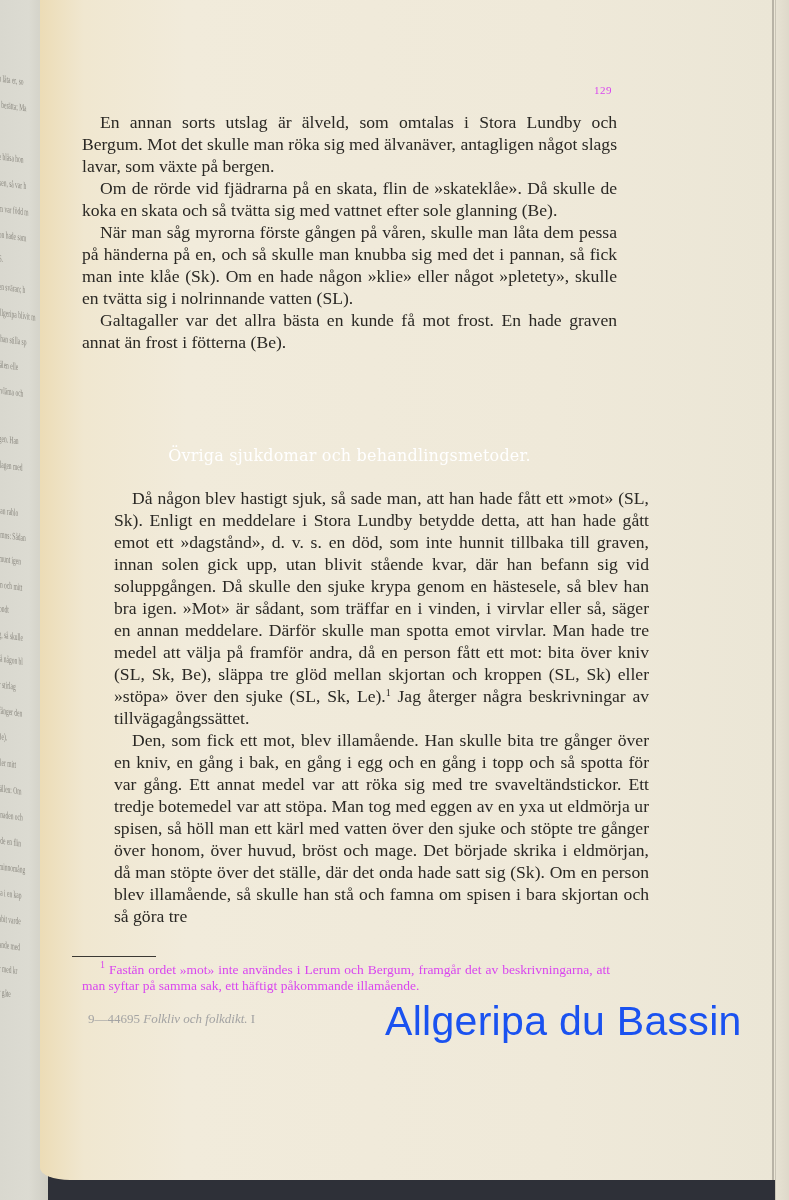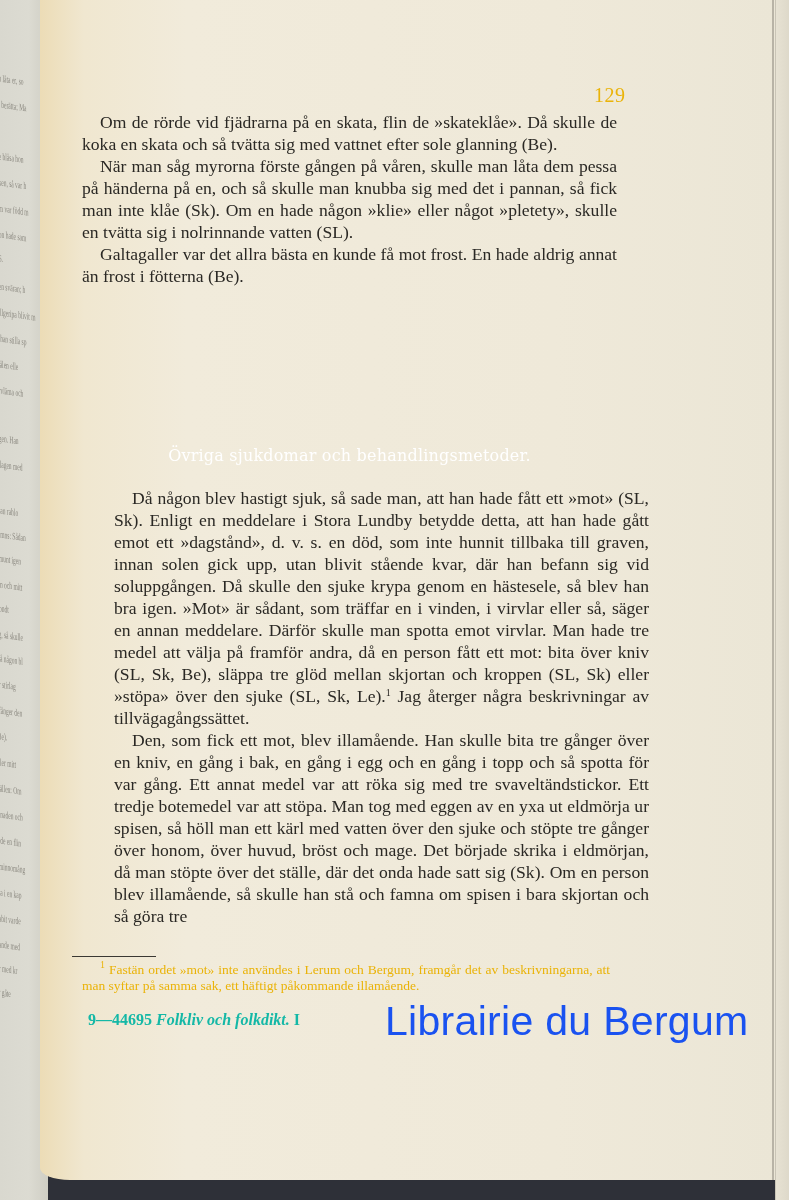--- a/index.html
+++ b/index.html
@@ -28,46 +28,46 @@
     position: absolute; left: 772px; top: 0; width: 2px; height: 1180px;
     background: #b8b3a6;
   }
   .edge-page {
     position: absolute; left: 775px; top: 0; width: 14px; height: 1200px;
     background: linear-gradient(to right, #e7e2d3, #ddd8c9);
     border-left: 1px solid #c9c4b6;
   }
   .folio {
     position: absolute; left: 594px; top: 84px;
-    font-size: 20px; color: #eab308; letter-spacing: 0.5px;
+    font-size: 11px; color: #d946ef; letter-spacing: 0.5px;
   }
   .text {
     position: absolute; left: 82px; width: 535px;
     font-size: 17.6px; line-height: 22px; color: #2a2824;
     text-align: justify;
   }
   .text p { margin: 0; text-indent: 18px; }
   .heading {
     position: absolute; left: 82px; width: 535px; top: 446px;
     text-align: center; font-size: 16px; color: #ffffff;
     font-family: "DejaVu Serif", serif; letter-spacing: 0.2px;
   }
   sup { font-size: 10px; vertical-align: 6px; line-height: 0; }
   .rule {
     position: absolute; left: 72px; top: 956px; width: 84px; height: 1px;
     background: #3a3833;
   }
   .footnote {
     position: absolute; left: 82px; top: 962px; width: 528px;
-    font-size: 13.5px; line-height: 16px; color: #eab308; text-align: justify;
+    font-size: 13.5px; line-height: 16px; color: #d946ef; text-align: justify;
   }
   .footnote p { margin: 0; text-indent: 18px; }
   .signature {
     position: absolute; left: 88px; top: 1011px;
-    font-size: 16px; color: #14b8a6; font-weight: bold;
+    font-size: 13px; color: #a3a3a3;
   }
   .signature .it { font-style: italic; }
   .watermark {
     position: absolute; left: 385px; top: 998px;
     font-family: "Liberation Sans", "DejaVu Sans", sans-serif;
     font-size: 41px; color: #1a52f0; letter-spacing: 0.3px;
   }
 </style>
 </head>
 <body>
@@ -109,23 +109,24 @@
     <div class="ghost" style="top: 986px;">er gåte</div>
   </div>
 
 <div class="page"></div>
 <div class="edge-line"></div>
 <div class="edge-page"></div>
 
 <div class="folio">129</div>
 
 <div class="text" style="top:111px;">
+  <p>En annan sorts utslag är älveld, som omtalas i Stora Lundby och Bergum. Mot det skulle man röka sig med älvanäver, antagligen något slags lavar, som växte på bergen.</p>
   <p>Om de rörde vid fjädrarna på en skata, flin de »skateklåe». Då skulle de koka en skata och så tvätta sig med vattnet efter sole glanning (Be).</p>
   <p>När man såg myrorna förste gången på våren, skulle man låta dem pessa på händerna på en, och så skulle man knubba sig med det i pannan, så fick man inte klåe (Sk). Om en hade någon »klie» eller något »pletety», skulle en tvätta sig i nolrinnande vatten (SL).</p>
-  <p>Galtagaller var det allra bästa en kunde få mot frost. En hade aldrig annat än frost i fötterna (Be).</p>
+  <p>Galtagaller var det allra bästa en kunde få mot frost. En hade graven annat än frost i fötterna (Be).</p>
 </div>
 
 <div class="heading">Övriga sjukdomar och behandlingsmetoder.</div>
 
 <div class="text" style="top:487px;margin-left:32px;">
   <p><span>Då någon blev hastigt sjuk, så sade man, att han hade fått ett »mot» (SL, Sk). Enligt en meddelare i Stora Lundby betydde detta, att han hade gått emot ett »dagstånd», d. v. s. en död, som inte hunnit tillbaka till graven, innan solen gick upp, utan blivit stående kvar, där han befann sig vid soluppgången. Då skulle den sjuke krypa genom en hästesele, så blev han bra igen. »Mot» är sådant, som träffar en i vinden, i virvlar eller så, säger en annan meddelare. Därför skulle man spotta emot virvlar. Man hade tre medel att välja på framför andra, då en person fått ett mot: bita över kniv (SL, Sk, Be), släppa tre glöd mellan skjortan och kroppen (SL, Sk) eller »stöpa» över den sjuke (SL, Sk, Le).</span><sup>1</sup><span> Jag återger några beskrivningar av tillvägagångssättet.</span></p>
   <p>Den, som fick ett mot, blev illamående. Han skulle bita tre gånger över en kniv, en gång i bak, en gång i egg och en gång i topp och så spotta för var gång. Ett annat medel var att röka sig med tre svaveltändstickor. Ett tredje botemedel var att stöpa. Man tog med eggen av en yxa ut eldmörja ur spisen, så höll man ett kärl med vatten över den sjuke och stöpte tre gånger över honom, över huvud, bröst och mage. Det började skrika i eldmörjan, då man stöpte över det ställe, där det onda hade satt sig (Sk). Om en person blev illamående, så skulle han stå och famna om spisen i bara skjortan och så göra tre</p>
 </div>
 
 <div class="rule"></div>
@@ -133,13 +134,13 @@
 <div class="footnote">
   <p><sup>1</sup> <span>Fastän ordet »mot» inte användes i Lerum och Bergum, framgår det av beskrivningarna, att man syftar på samma sak, ett häftigt påkommande illamående.</span></p>
 </div>
 
 <div class="signature">
   <span>9—44695</span>
   <span class="it">Folkliv och folkdikt.</span>
   <span>I</span>
 </div>
 
-<div class="watermark">Librairie du Bergum</div>
+<div class="watermark">Allgeripa du Bassin</div>
 
 </body></html>

